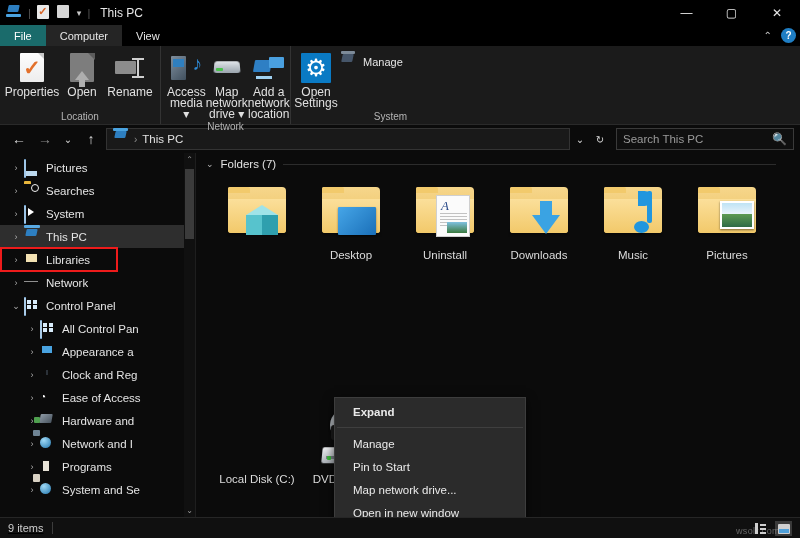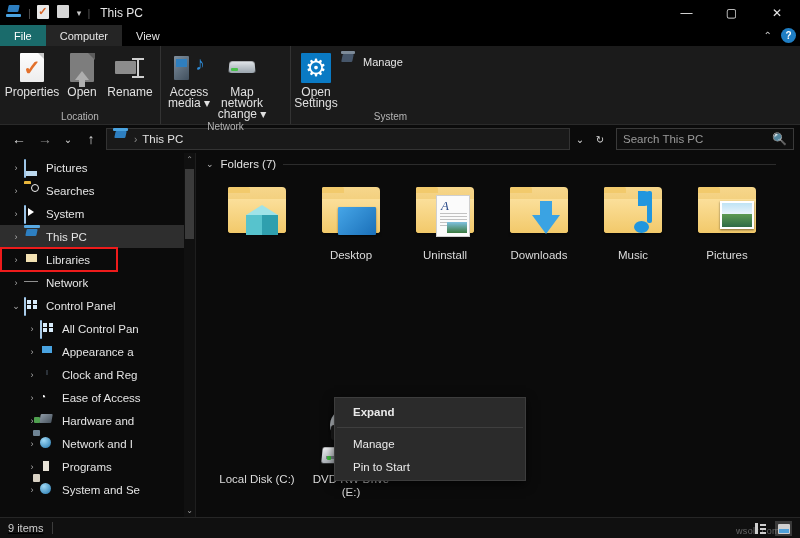--- a/index.html
+++ b/index.html
@@ -311,21 +311,31 @@
             </div>
           <div class="lbl"><span>Access</span><br><span>media ▾</span></div>
         </div>
         <div class="big-btn" style="width:62px">
           <div class="ico32">
               <div class="ic-mapdrv">
                 <div class="body"></div>
                 <div class="led"></div>
               </div>
             </div>
-          <div class="lbl"><span>Map network</span><br><span>change ▾</span></div>
+          <div class="lbl"><span>Map network</span><br><span>drive ▾</span></div>
+        </div>
+        <div class="big-btn" style="width:64px">
+          <div class="ico32">
+              <div class="ic-netloc">
+                <div class="m1"></div>
+                <div class="m2"></div>
+                <div class="b1"></div>
+              </div>
+            </div>
+          <div class="lbl"><span>Add a network</span><br><span>location</span></div>
         </div>
       </div>
       <div class="rgroup-label">Network</div>
     </div>
 
     <div class="rgroup" style="width:200px">
       <div class="rgroup-body">
         <div class="big-btn" style="width:38px">
           <div class="ico32">
               <div class="ic-gear"></div>
@@ -582,20 +592,26 @@
       <div class="ctxmenu" id="ctxmenu">
           <div class="ctxitem bold">
             <span>Expand</span>
           </div>
           <div class="ctxsep"></div>
           <div class="ctxitem">
             <span>Manage</span>
           </div>
           <div class="ctxitem">
             <span>Pin to Start</span>
+          </div>
+          <div class="ctxitem">
+            <span>Map network drive...</span>
+          </div>
+          <div class="ctxitem">
+            <span>Open in new window</span>
           </div>
         </div>
     </div>
   </div>
 
   <div class="statusbar">
     <span class="txt">9 items</span>
     <span class="div"></span>
     <div class="viewbtns">
       <div class="vb">

